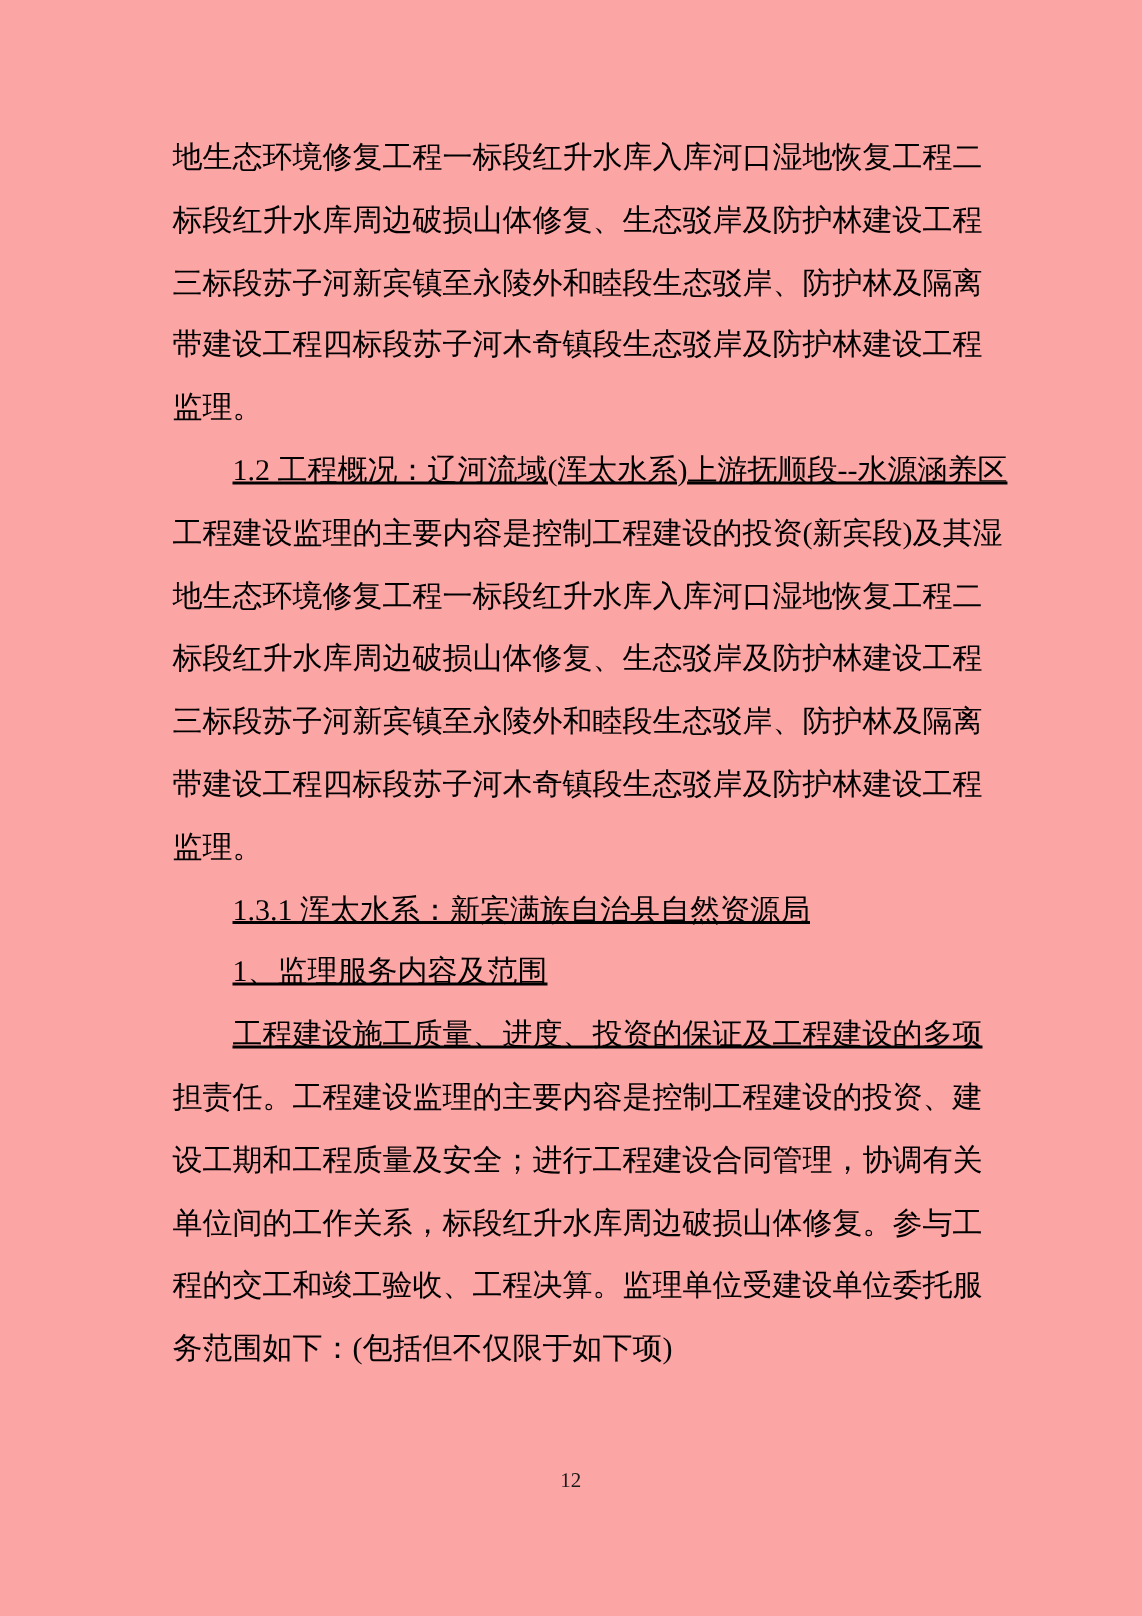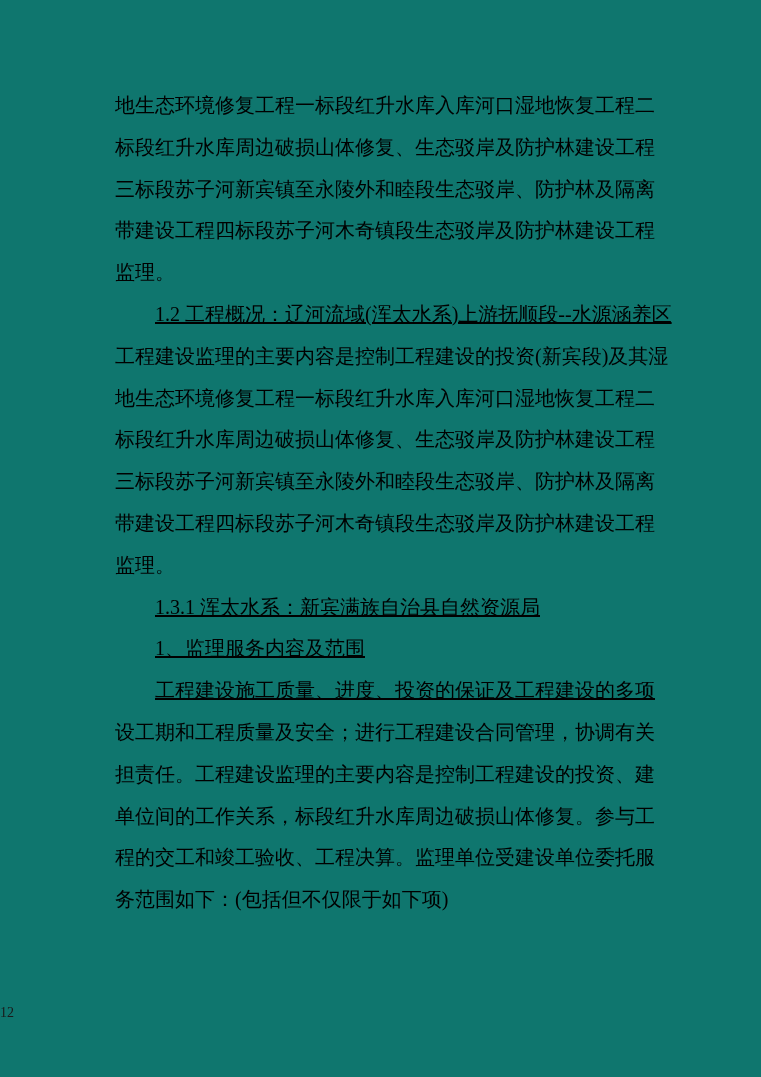--- a/index.html
+++ b/index.html
@@ -4,21 +4,21 @@
 <style>
   html, body {
     margin: 0;
     padding: 0;
     background: #ffffff;
   }
   .page {
     position: relative;
     width: 761px;
     height: 1077px;
-    background: #0f766e;
+    background: #fca5a5;
     color: #000000;
     font-family: "Liberation Serif", "DejaVu Serif", serif;
     overflow: hidden;
   }
   .text-block {
     position: absolute;
     left: 115px;
     top: 85px;
     width: 536px;
     font-size: 20px;
@@ -29,23 +29,23 @@
     white-space: nowrap;
     height: 41.8px;
   }
   .line.indent {
     padding-left: 40px; 
     text-decoration: underline;
   }
   .footer {
     position: absolute;
     left: 0;
-    top: 1003px;
+    top: 978px;
     width: 761px;
-    text-align: left;
+    text-align: center;
     font-size: 14px;
     line-height: 20px;
     color: #1a1a1a;
   }
 </style>
 </head>
 <body>
 
 <div class="page">
 
@@ -58,22 +58,22 @@
     <div class="line indent">1.2 工程概况：辽河流域(浑太水系)上游抚顺段--水源涵养区</div>
     <div class="line">工程建设监理的主要内容是控制工程建设的投资(新宾段)及其湿</div>
     <div class="line">地生态环境修复工程一标段红升水库入库河口湿地恢复工程二</div>
     <div class="line">标段红升水库周边破损山体修复、生态驳岸及防护林建设工程</div>
     <div class="line">三标段苏子河新宾镇至永陵外和睦段生态驳岸、防护林及隔离</div>
     <div class="line">带建设工程四标段苏子河木奇镇段生态驳岸及防护林建设工程</div>
     <div class="line">监理。</div>
     <div class="line indent">1.3.1 浑太水系：新宾满族自治县自然资源局</div>
     <div class="line indent">1、监理服务内容及范围</div>
     <div class="line indent">工程建设施工质量、进度、投资的保证及工程建设的多项</div>
+    <div class="line">担责任。工程建设监理的主要内容是控制工程建设的投资、建</div>
     <div class="line">设工期和工程质量及安全；进行工程建设合同管理，协调有关</div>
-    <div class="line">担责任。工程建设监理的主要内容是控制工程建设的投资、建</div>
     <div class="line">单位间的工作关系，标段红升水库周边破损山体修复。参与工</div>
     <div class="line">程的交工和竣工验收、工程决算。监理单位受建设单位委托服</div>
     <div class="line">务范围如下：(包括但不仅限于如下项)</div>
   </div>
 
   <div class="footer">
     <span>12</span>
   </div>
 
 </div>

